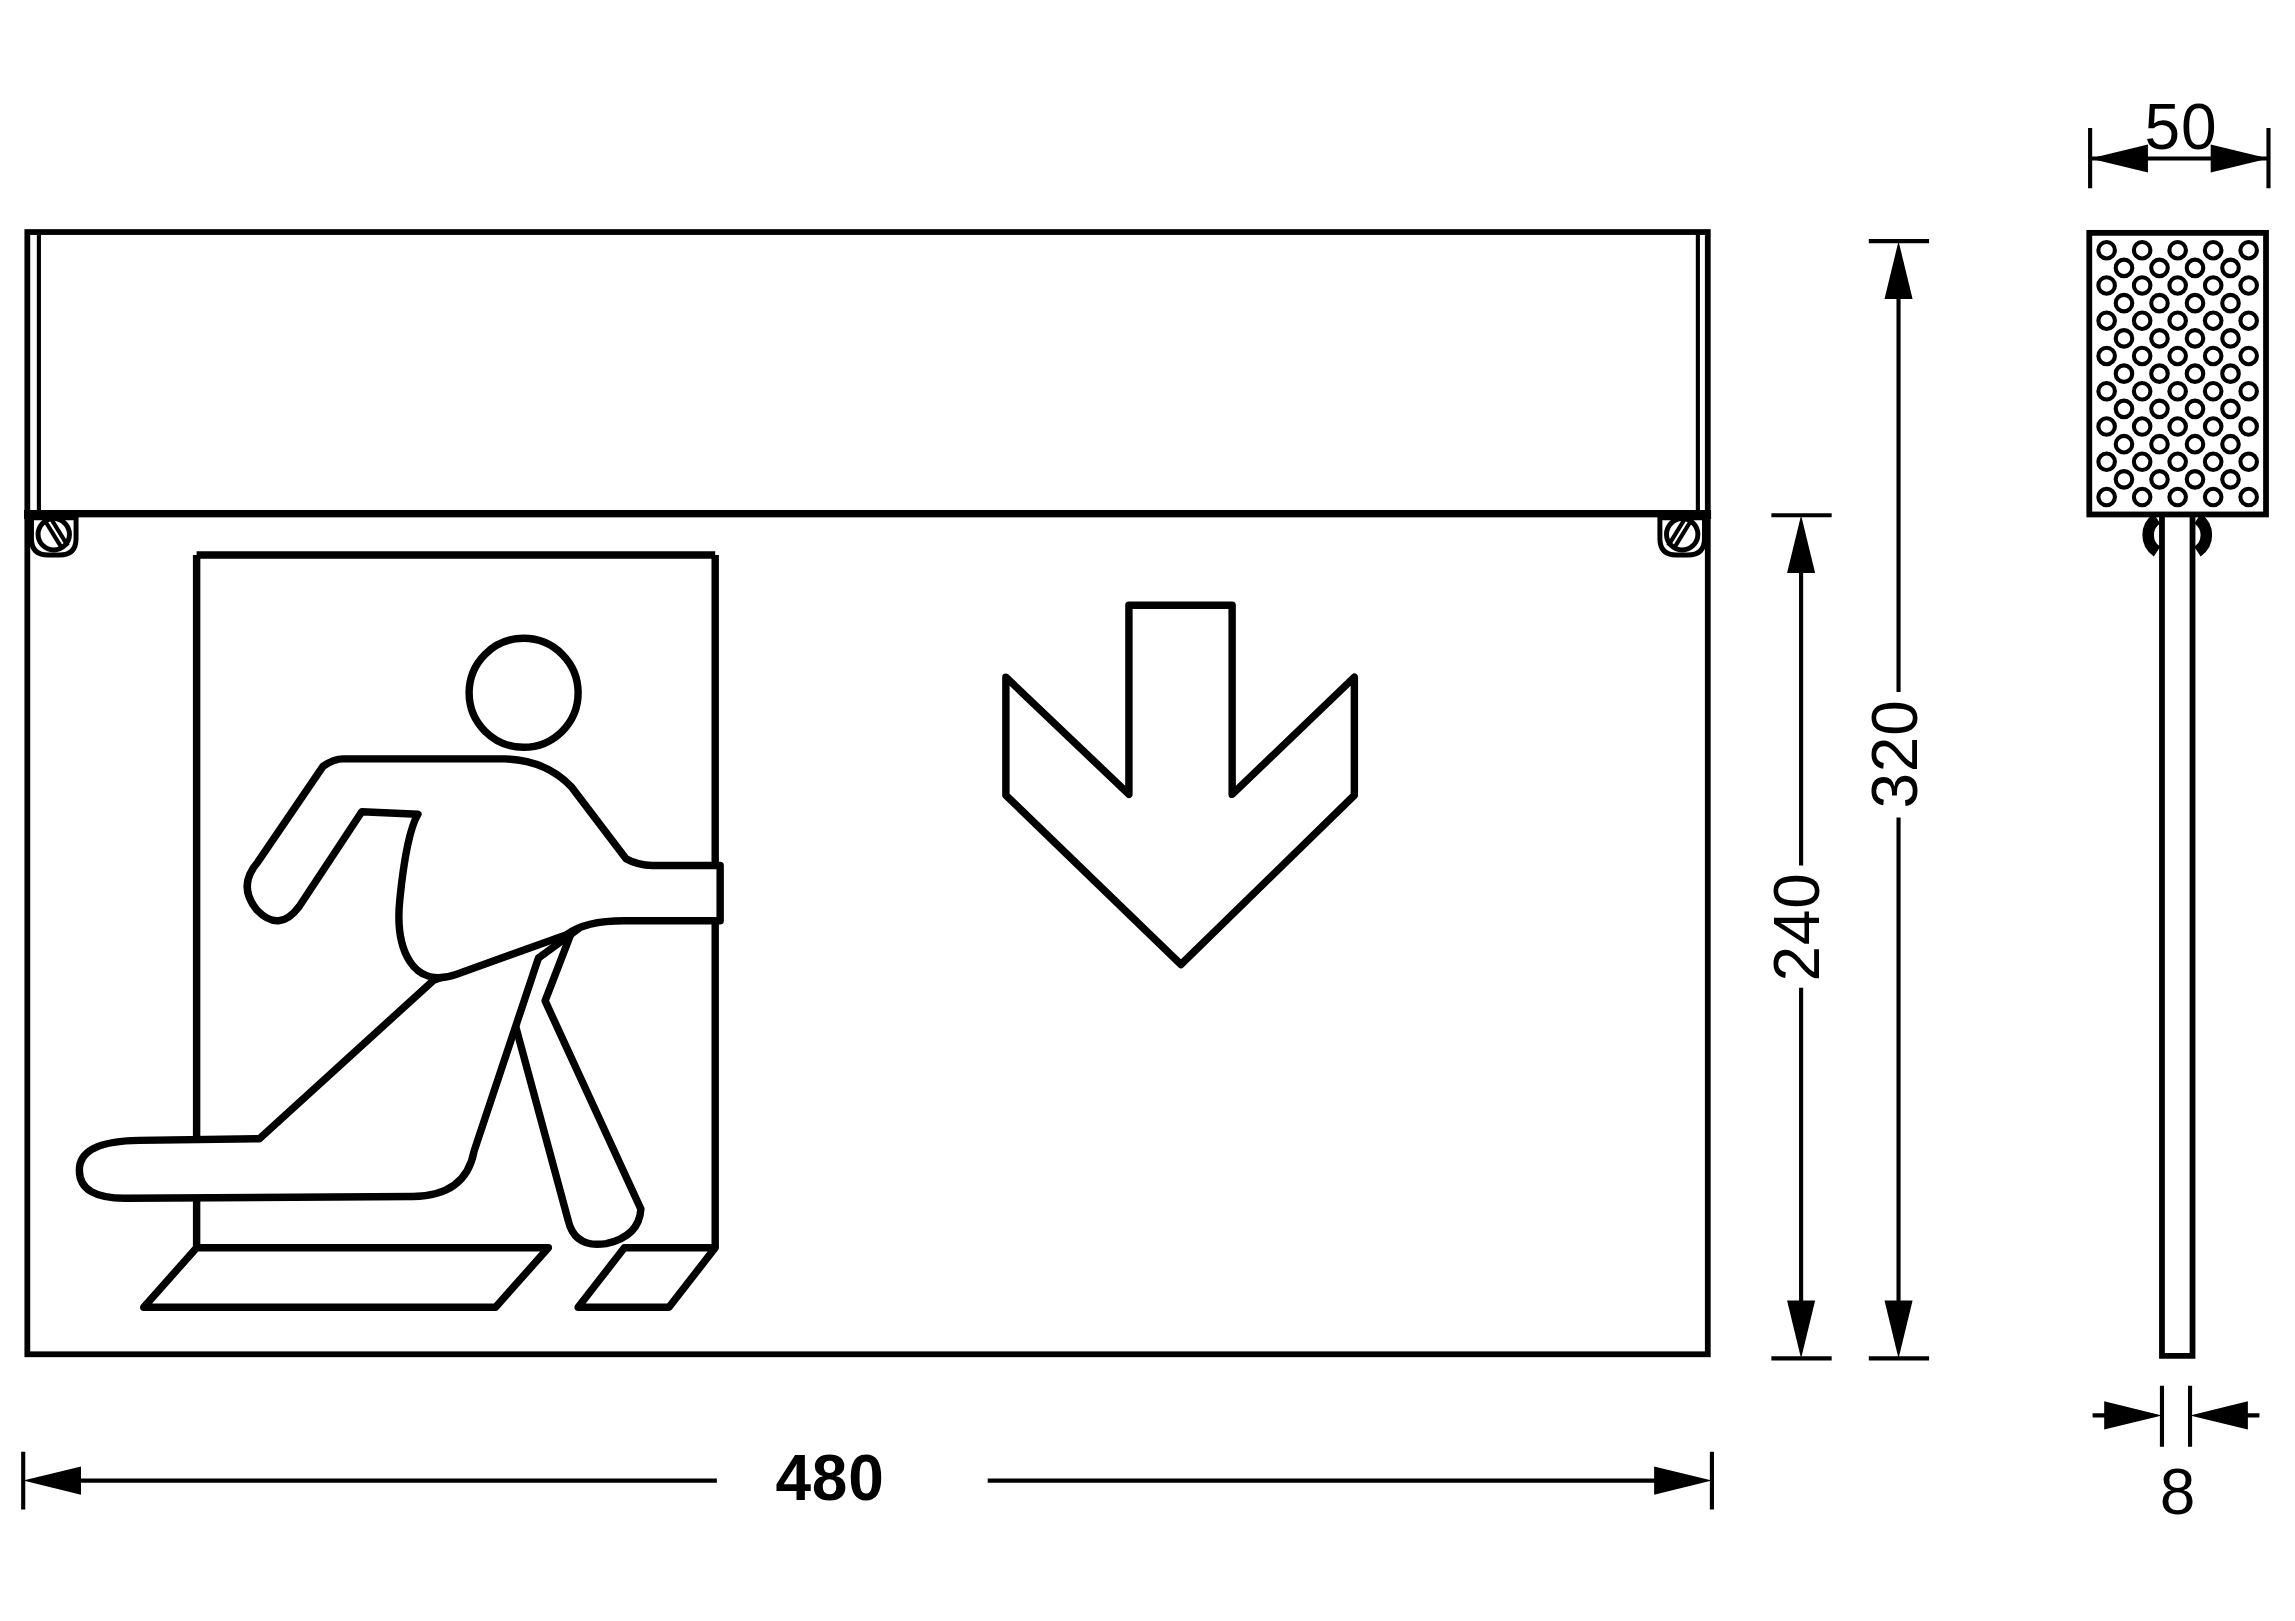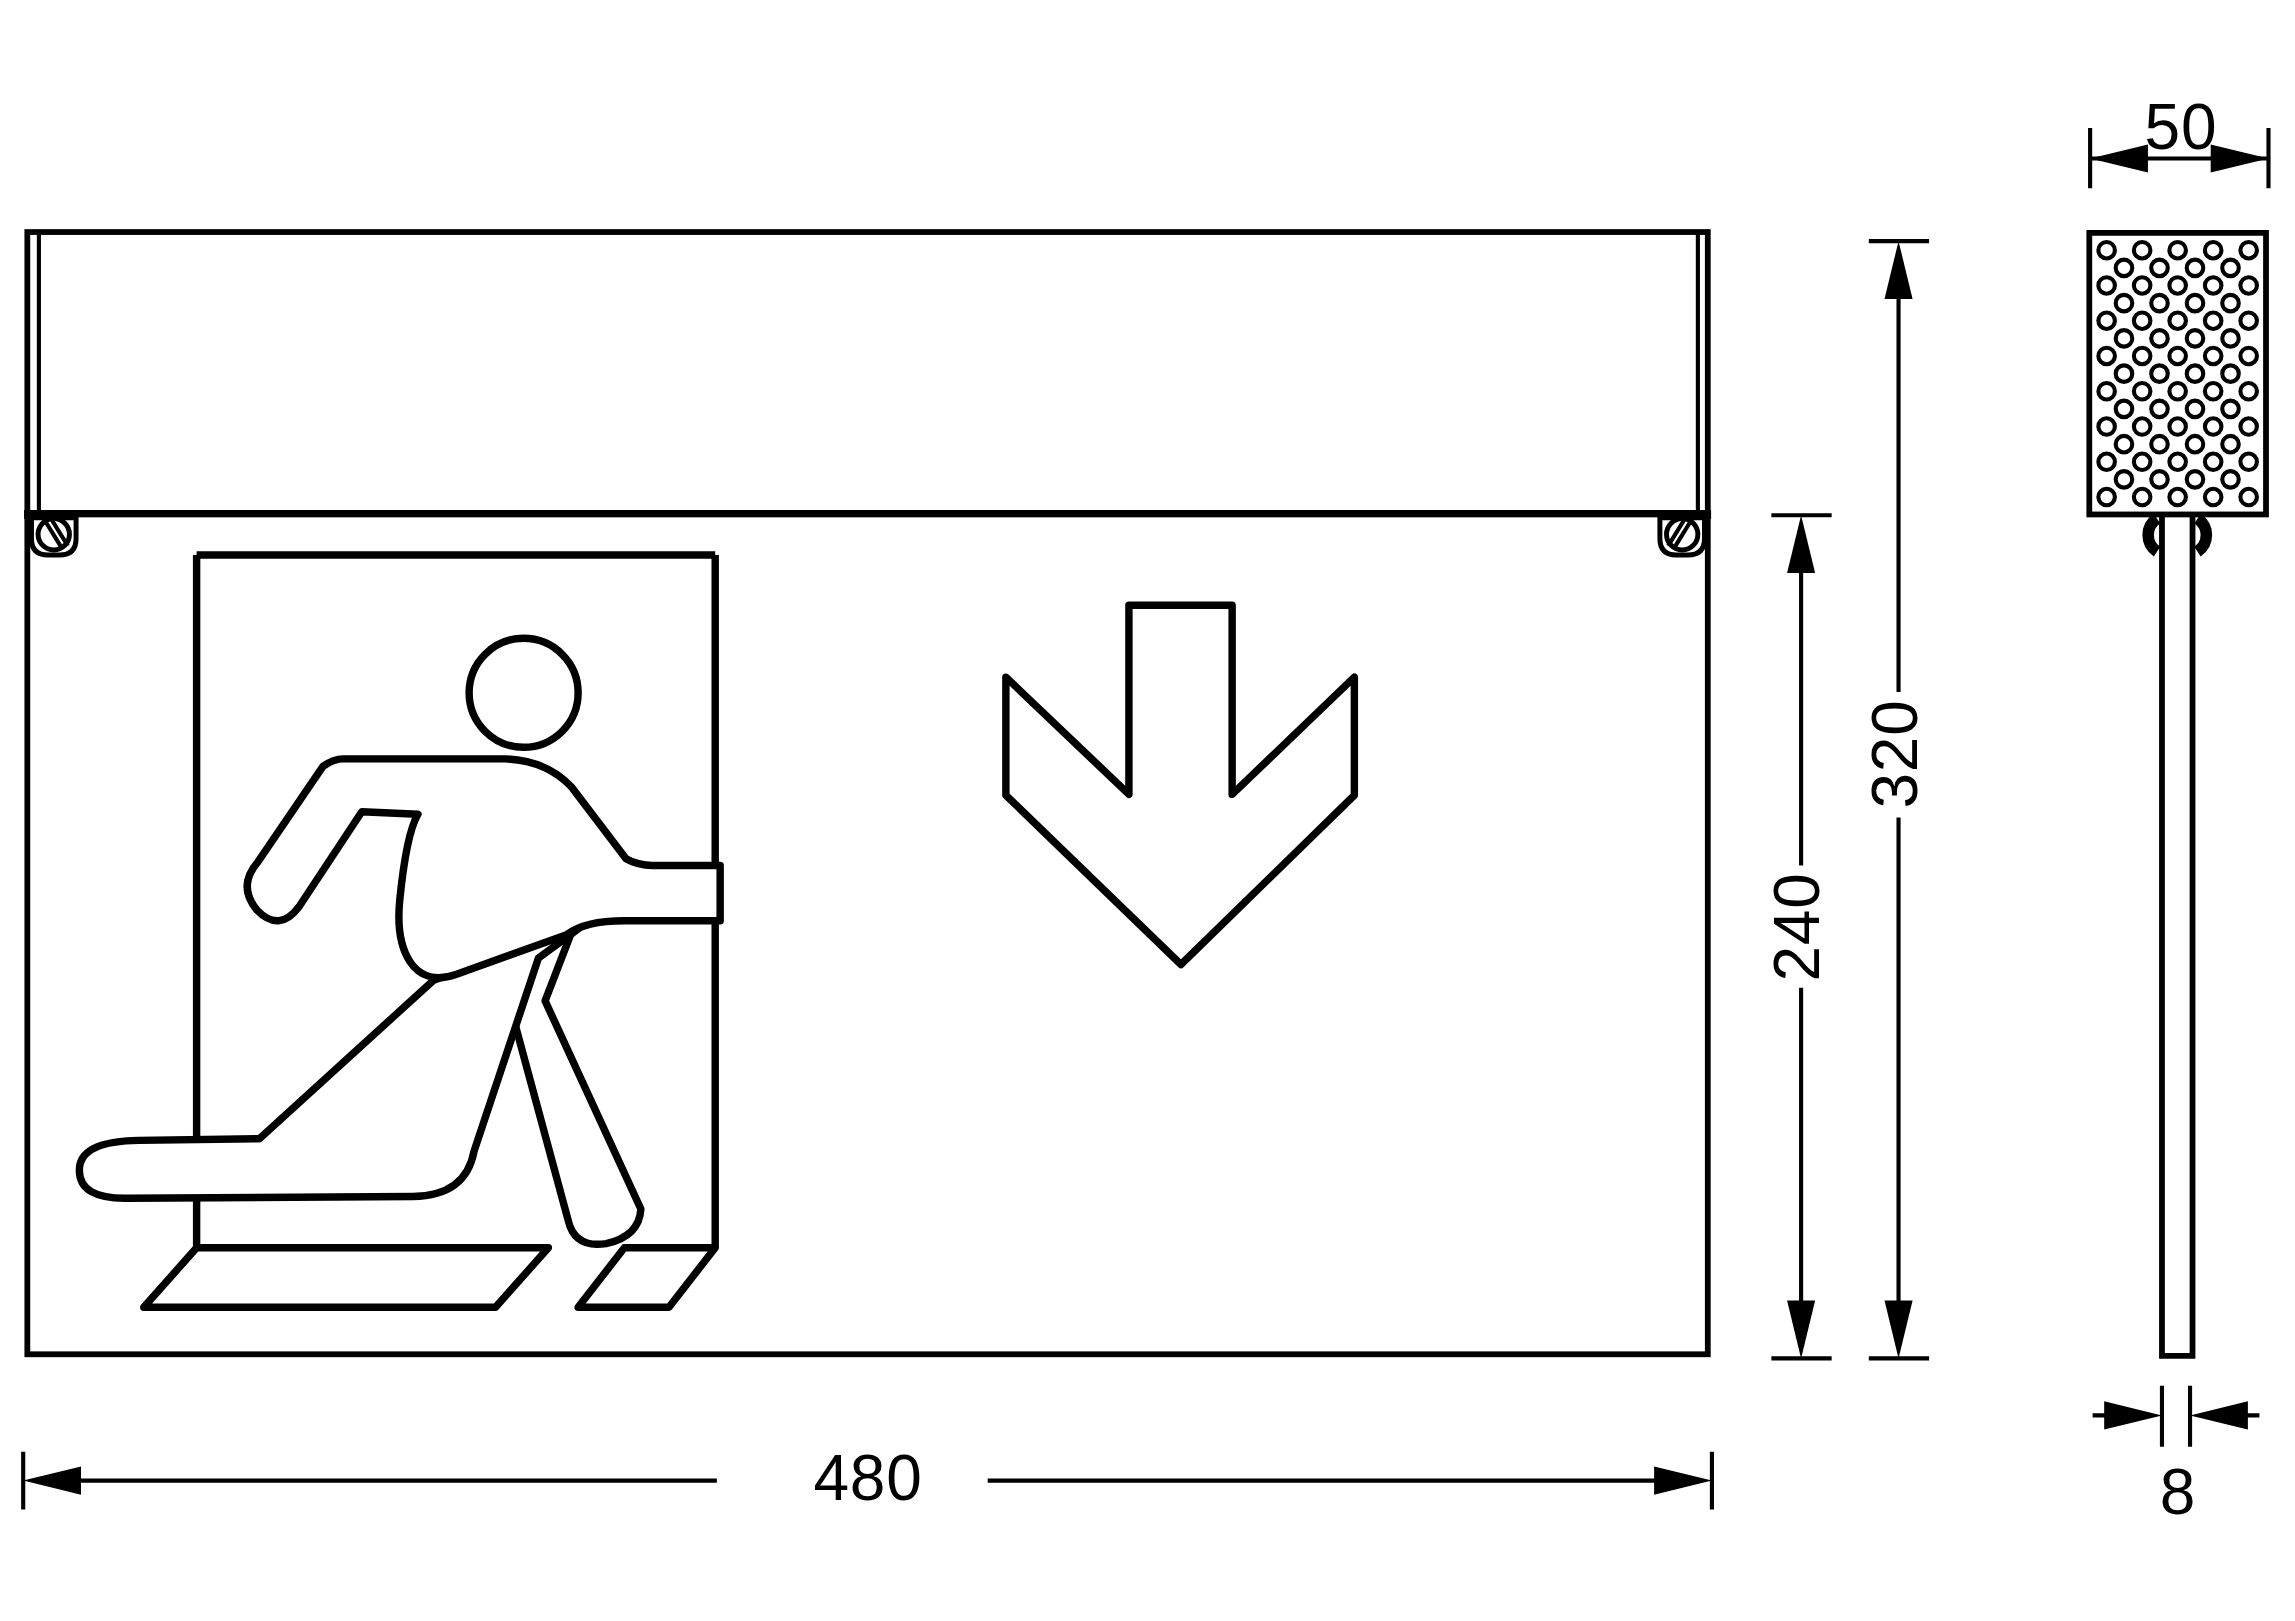--- a/index.html
+++ b/index.html
@@ -201,21 +201,21 @@
     </g>
 
     <g>
       <path class="dim" d="M2618,1678 V1752 M2652,1678 V1752"></path>
       <path class="dim" d="M2534,1714 H2552 M2718,1714 H2736"></path>
       <polygon class="ah" points="2618,1714 2548,1697 2548,1731"></polygon>
       <polygon class="ah" points="2652,1714 2722,1697 2722,1731"></polygon>
     </g>
   </svg>
 
-  <div class="dimlabel" style="left:868px; top:1478px;">480</div>
+  <div class="dimlabel" style="left:830px; top:1478px;font-weight:bold;">480</div>
 
   <div class="dimlabel vert" style="left:1895px; top:754px;">320</div>
 
   <div class="dimlabel vert" style="left:1797px; top:927px;">240</div>
 
   <div class="dimlabel" style="left:2181px; top:107px;margin-top:20px;">50</div>
 
   <div class="dimlabel" style="left:2178px; top:1492px;">8</div>
 </div>
 

